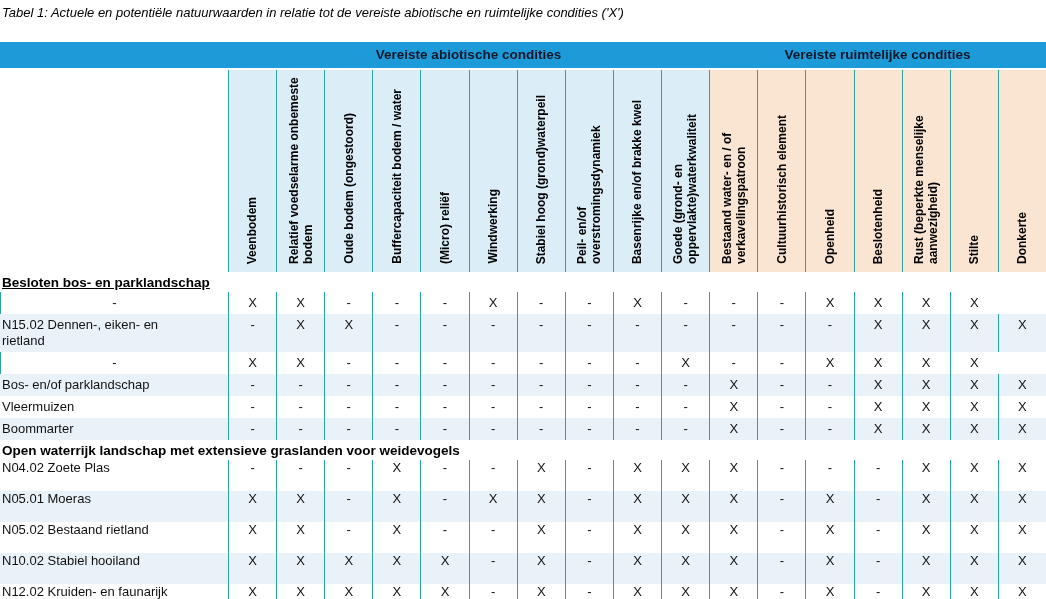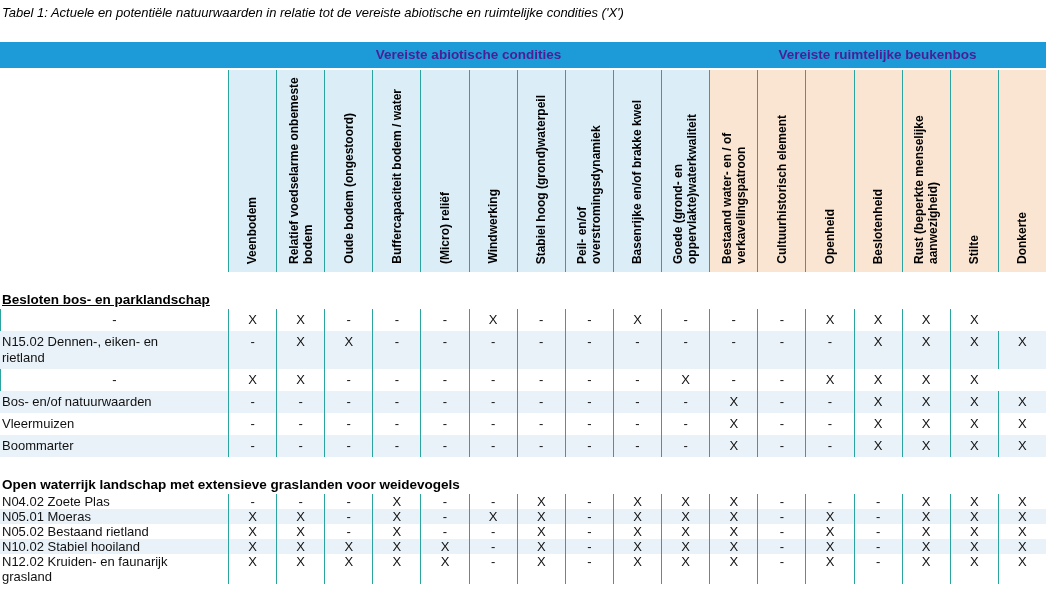--- a/index.html
+++ b/index.html
@@ -12,62 +12,62 @@
   }
   *{box-sizing:border-box;margin:0;padding:0;}
   html,body{background:#ffffff;}
   body{font-family:"Liberation Sans","DejaVu Sans",sans-serif;color:var(--text);}
   .page{position:relative;width:1046px;height:599px;overflow:hidden;background:#fff;}
   .doc-title{font-style:italic;font-size:13px;padding:5px 0 0 2px;color:#000;}
   .tbl{position:absolute;left:0;top:42px;width:1046px;}
   
   .band{position:relative;height:26px;background:var(--header-bar);margin-bottom:2px;}
   .band-label{position:absolute;top:0;height:26px;line-height:26px;text-align:center;
-    color:#4c1d95;font-weight:bold;font-size:13.5px;}
+    color:#0f172a;font-weight:bold;font-size:13.5px;}
   .band-label.abiotic{left:228px;width:481px;}
   .band-label.spatial{left:709px;width:337px;}
   
   .grid-row{display:grid;grid-template-columns:228px repeat(17,1fr);}
   
   .col-headers{height:202px;}
   .col-hdr{display:flex;align-items:flex-end;justify-content:center;
     border-left:1px solid var(--grid-line);padding:0 2px 8px 2px;}
   .col-hdr.abiotic{background:var(--abiotic-bg);}
   .col-hdr.spatial{background:var(--spatial-bg);}
   .hdr-spacer{background:#ffffff;}
   .vtext{writing-mode:vertical-rl;transform:rotate(180deg);
     font-weight:bold;font-size:12px;line-height:1.18;max-height:192px;color:#000;}
   
-  .group-header{font-weight:bold;font-size:13.5px;padding:20px 0 2px 2px;color:#000;}
+  .group-header{font-weight:bold;font-size:13.5px;padding:3px 0 2px 2px;color:#000;}
   .group-header.underlined{text-decoration:underline;}
   
   .t-row{min-height:21px;}
   .t-row:nth-child(even){background:var(--row-stripe);}
   .cell{font-size:13px;}
   .row-label{padding:2px 36px 2px 2px;line-height:16px;}
   .val{border-left:1px solid var(--grid-line);text-align:center;padding-top:2px;line-height:16px;}
   .group1 .t-row{padding:0;}
   .group1 .row-label,.group1 .val{padding-top:3px;padding-bottom:3px;}
   .group2 .t-row{min-height:15px;}
-  .group2 .row-label{padding-top:0;padding-bottom:0;line-height:15px;}
+  .group2 .row-label{padding-top:0;padding-bottom:16px;line-height:15px;}
   .group2 .val{padding-top:0;line-height:15px;}
   .group2 .t-row:last-child{margin-top:28px;min-height:20px;padding-left:12px;}
   .group2 .t-row:last-child .row-label,
   .group2 .t-row:last-child .val{padding-top:2px;padding-bottom:2px;}
 </style>
 </head>
 <body>
 
 <div class="page">
   <div class="doc-title">Tabel 1: Actuele en potentiële natuurwaarden in relatie tot de vereiste abiotische en ruimtelijke condities ('X')</div>
 
   <div class="tbl">
     <div class="band">
       <div class="band-label abiotic">Vereiste abiotische condities</div>
-      <div class="band-label spatial">Vereiste ruimtelijke beukenbos</div>
+      <div class="band-label spatial">Vereiste ruimtelijke condities</div>
     </div>
 
     <div class="col-headers grid-row" id="col-headers">
       <div class="cell hdr-spacer"></div>
 
     <div class="cell col-hdr abiotic">
           <span class="vtext">Veenbodem</span>
         </div>
         <div class="cell col-hdr abiotic">
           <span class="vtext">Relatief voedselarme onbemeste bodem</span>
@@ -175,21 +175,21 @@
             <div class="cell val">-</div>
             <div class="cell val">X</div>
             <div class="cell val">-</div>
             <div class="cell val">-</div>
             <div class="cell val">X</div>
             <div class="cell val">X</div>
             <div class="cell val">X</div>
             <div class="cell val">X</div>
           </div>
           <div class="t-row grid-row">
-            <div class="cell row-label">Bos- en/of natuurwaarden</div>
+            <div class="cell row-label">Bos- en/of parklandschap</div>
             <div class="cell val">-</div>
             <div class="cell val">-</div>
             <div class="cell val">-</div>
             <div class="cell val">-</div>
             <div class="cell val">-</div>
             <div class="cell val">-</div>
             <div class="cell val">-</div>
             <div class="cell val">-</div>
             <div class="cell val">-</div>
             <div class="cell val">-</div>

